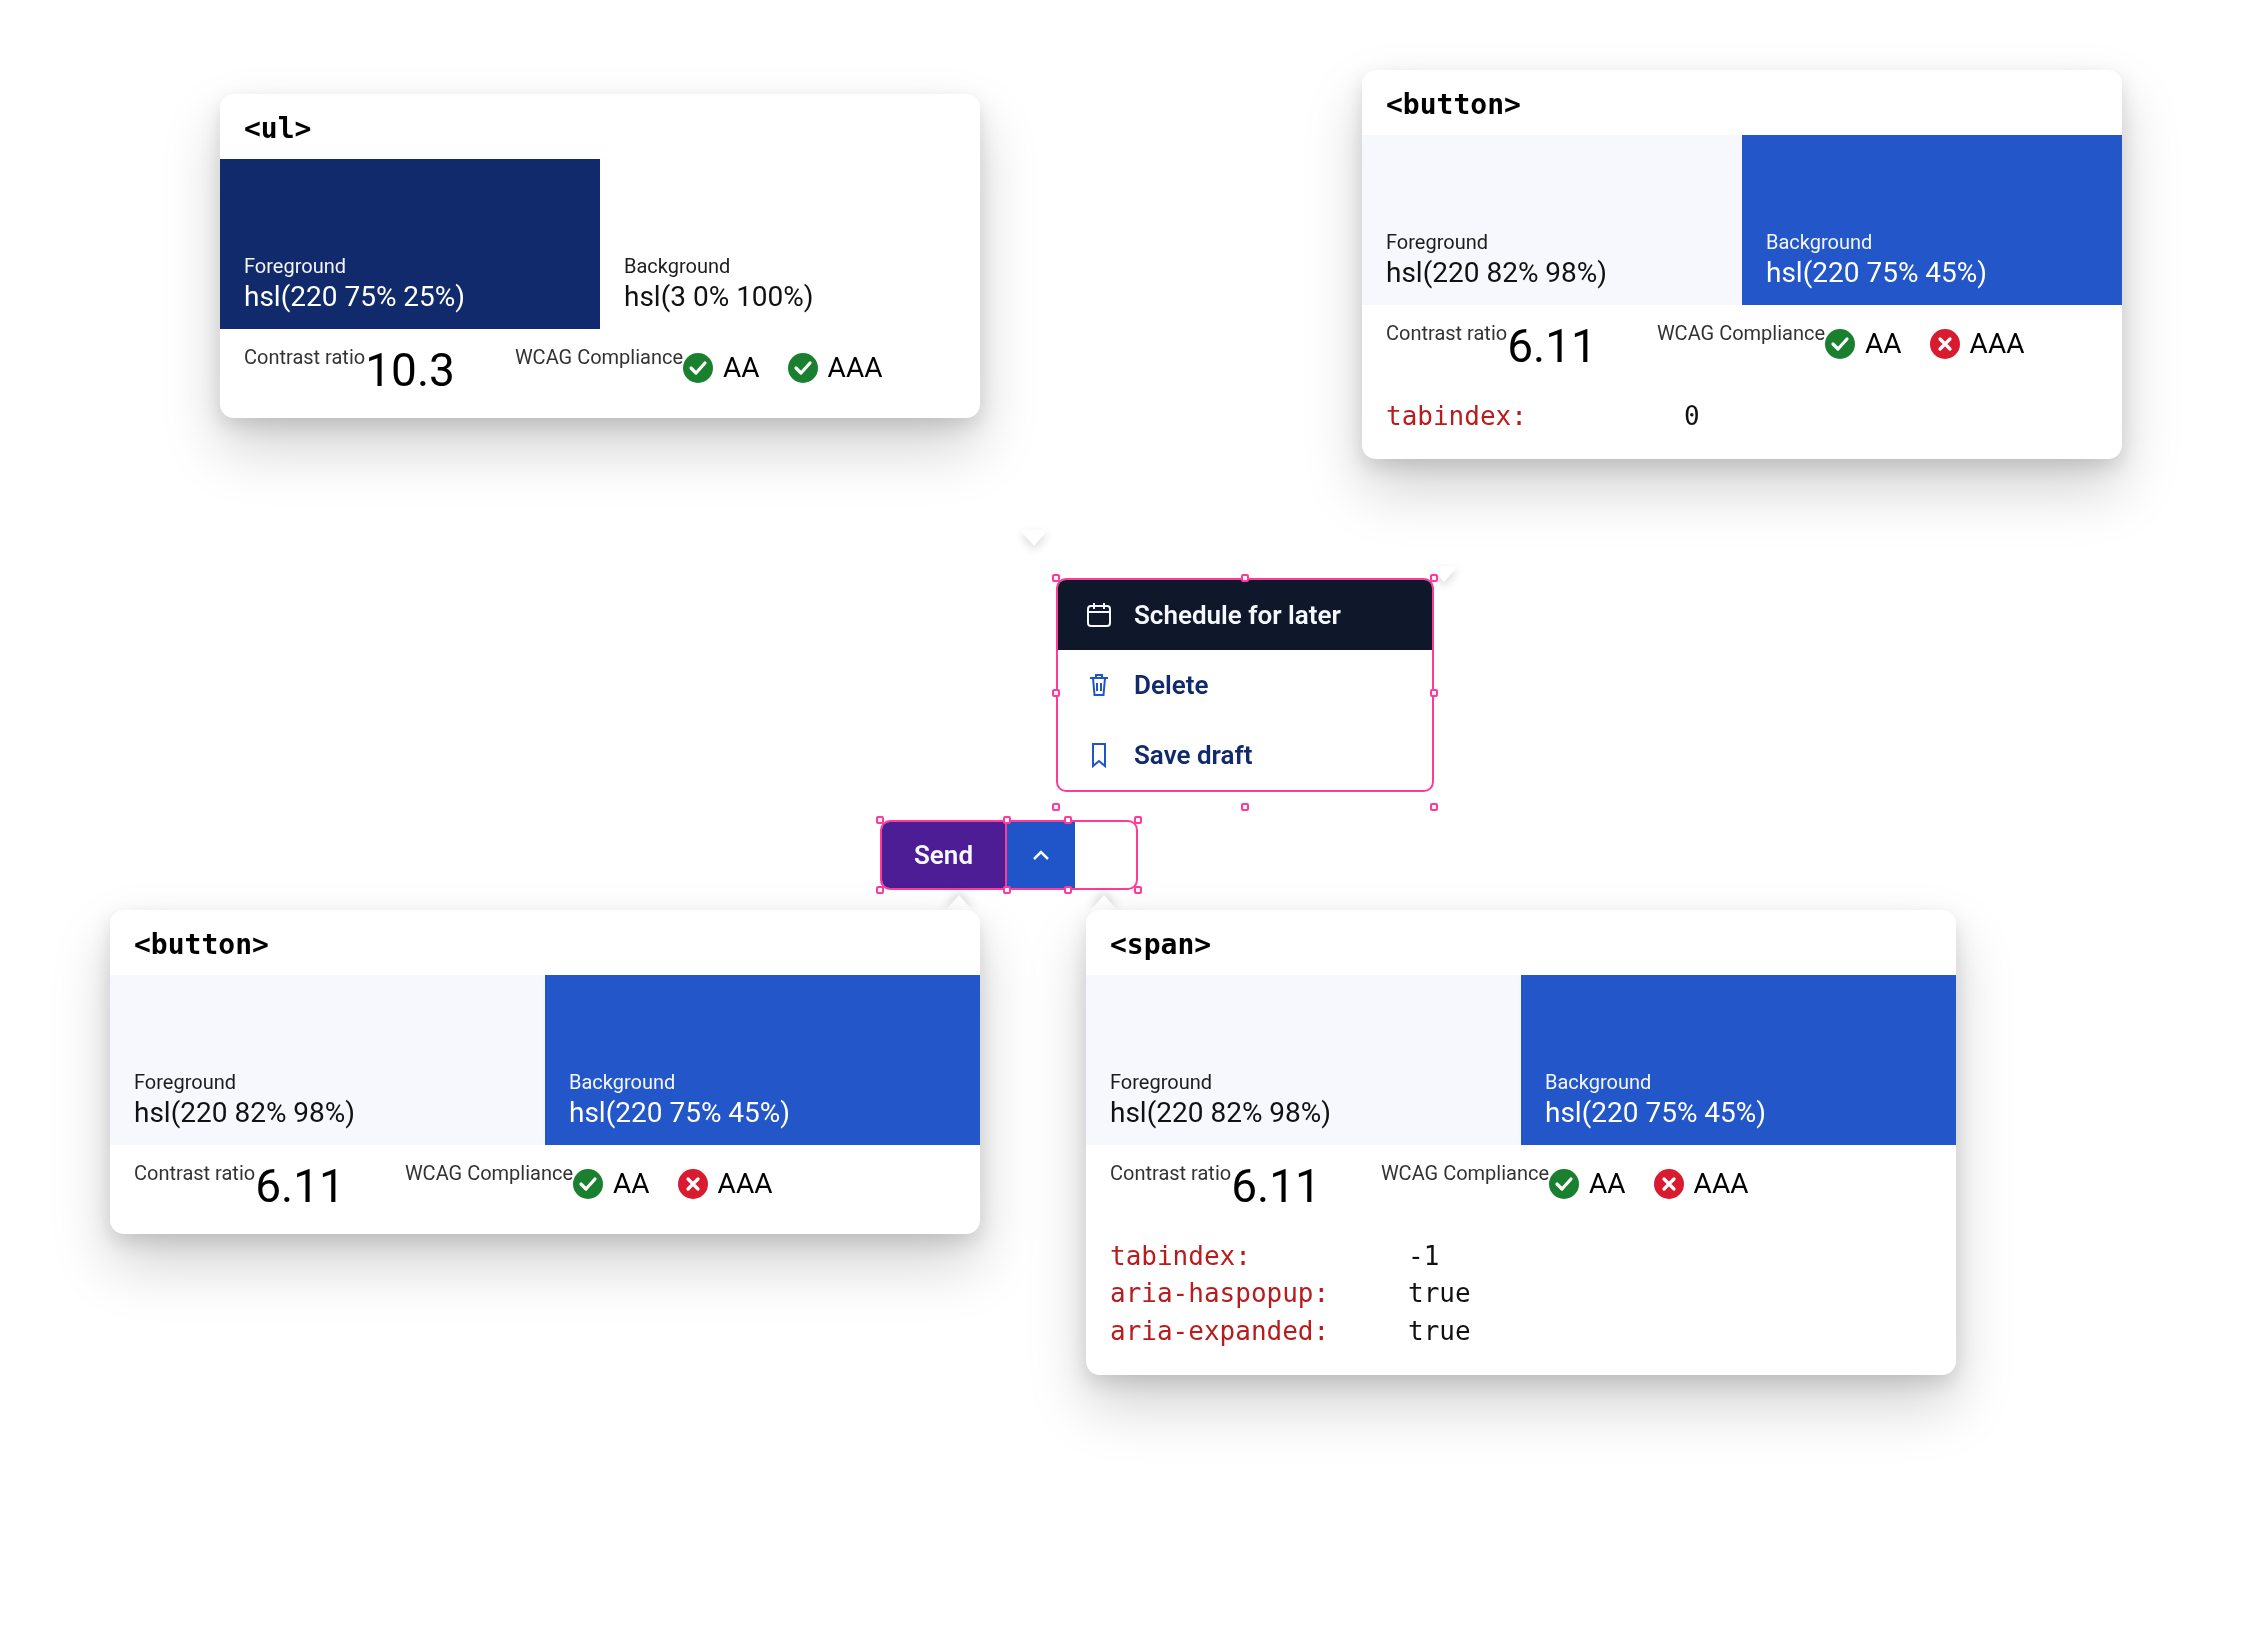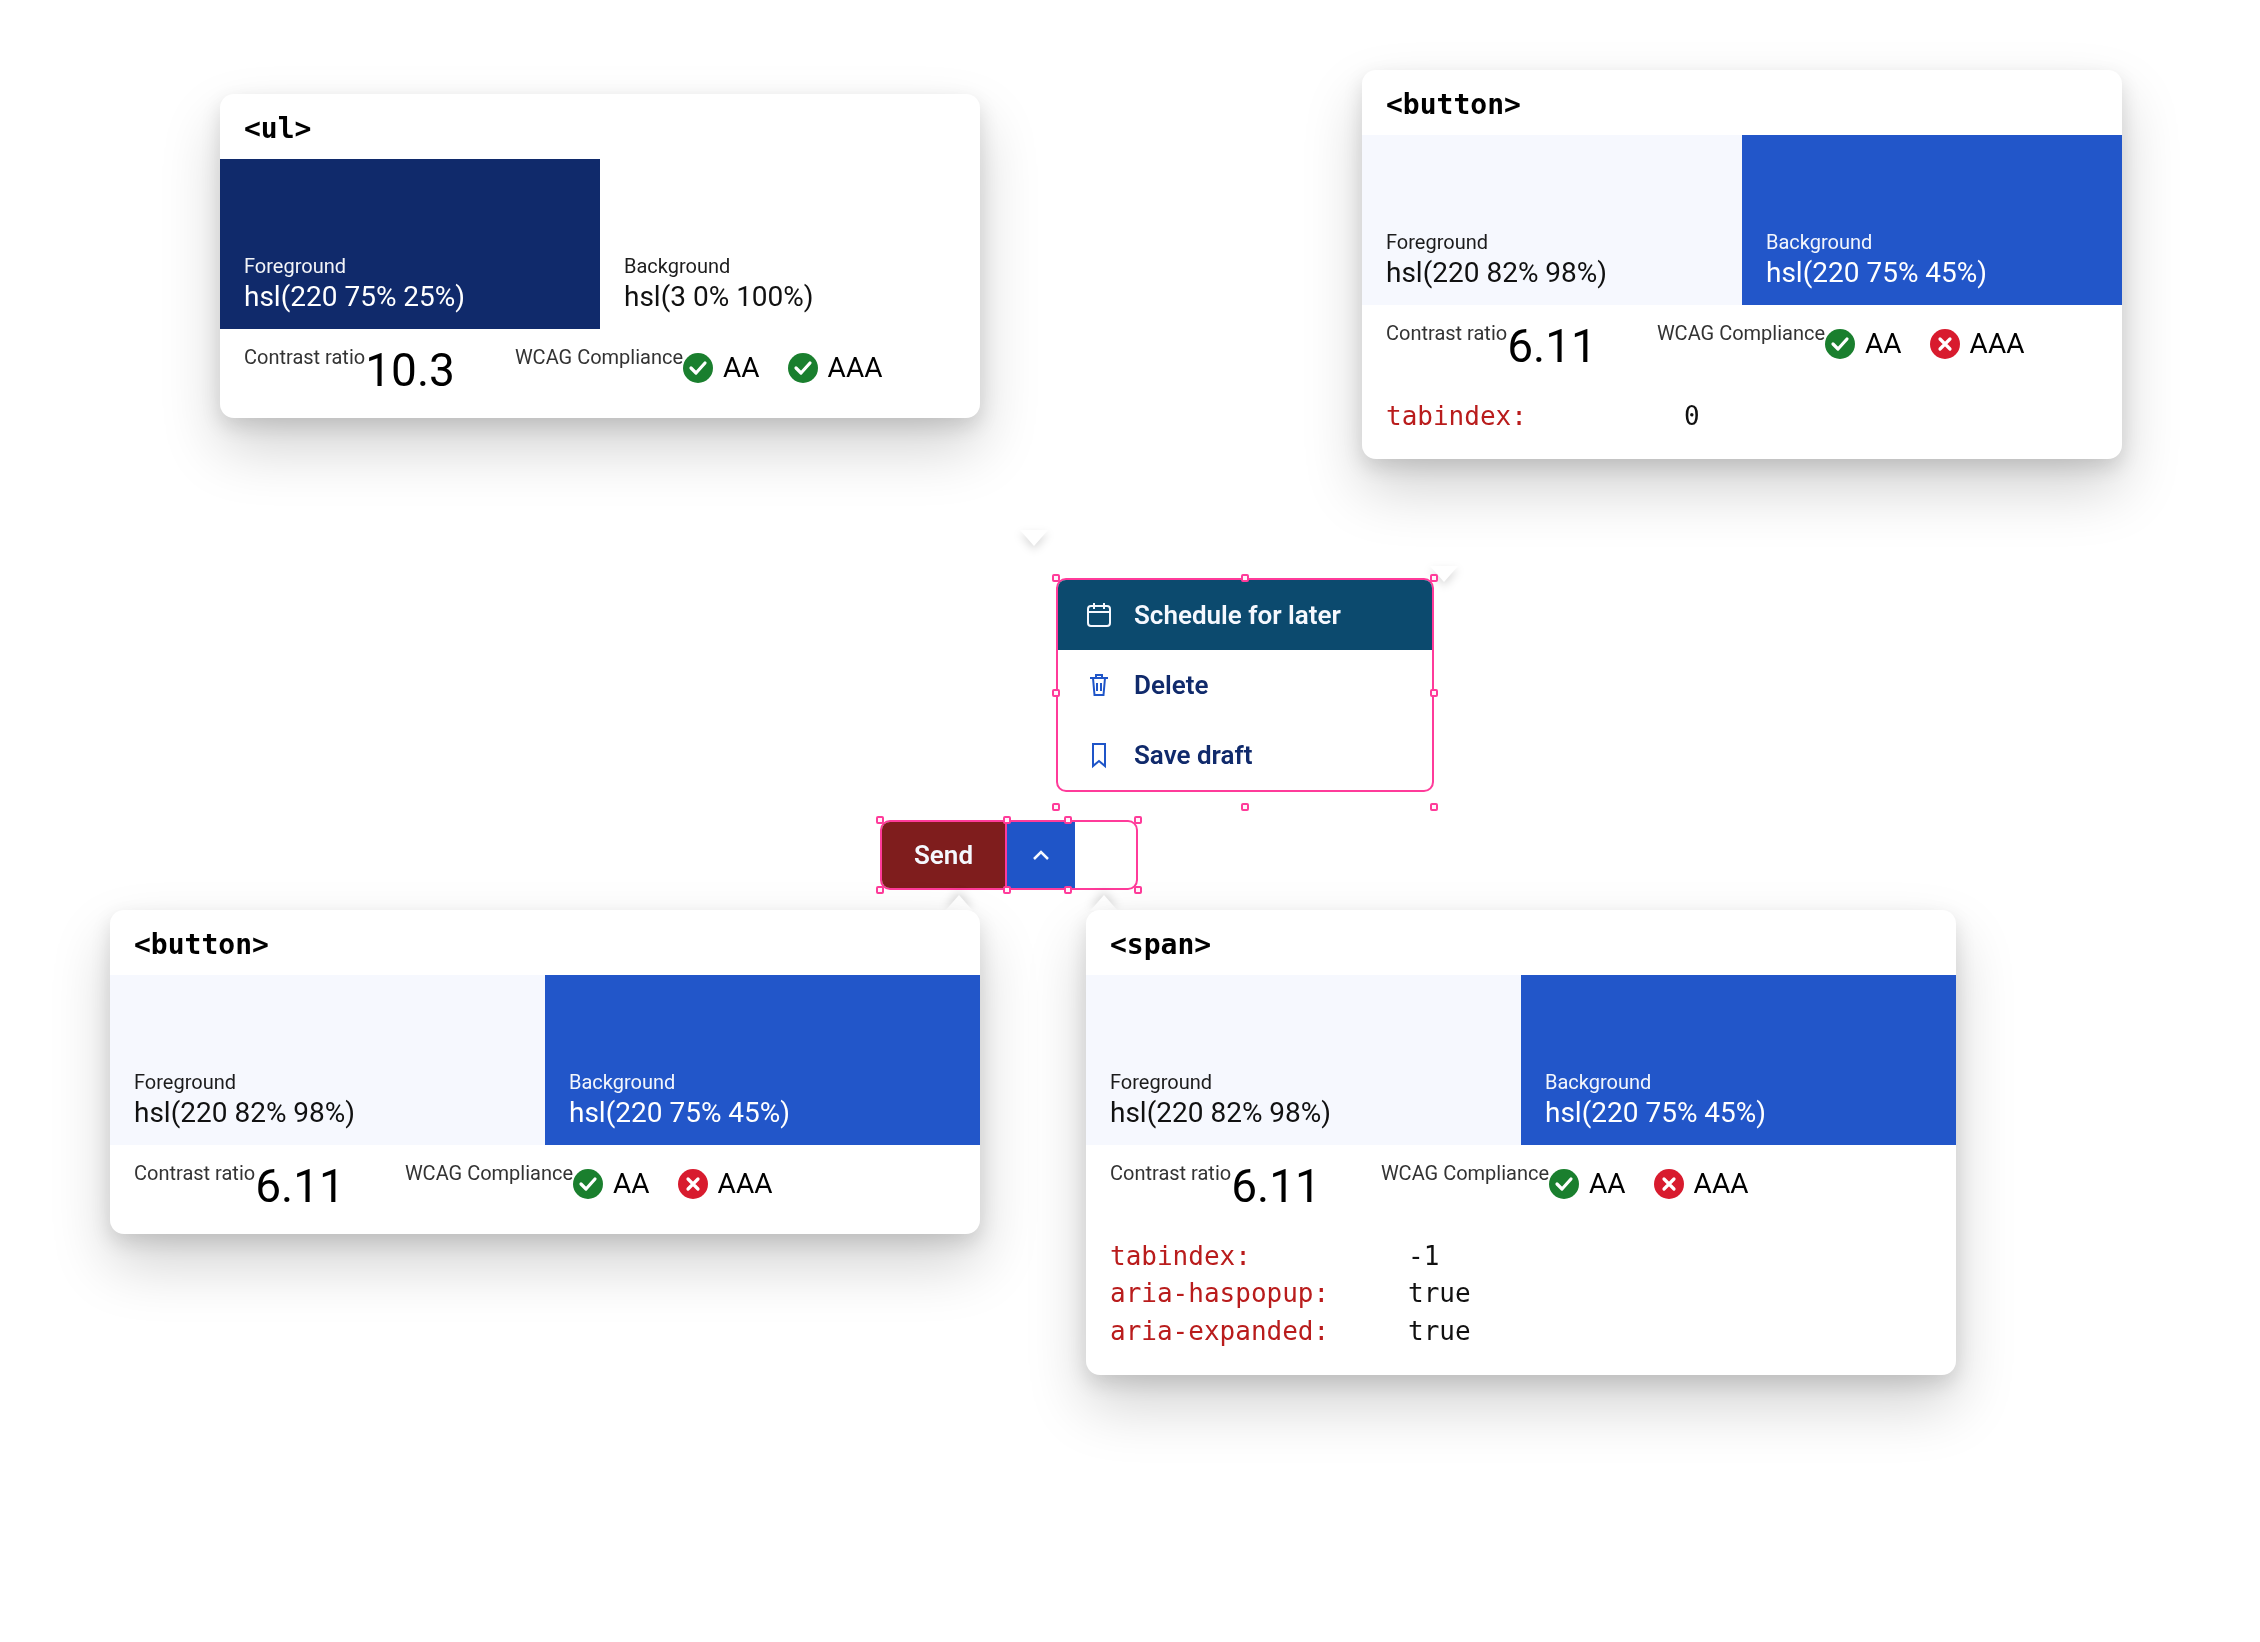--- a/index.html
+++ b/index.html
@@ -83,21 +83,21 @@
   .dropdown .item {
     display: flex;
     align-items: center;
     gap: 20px;
     padding: 20px 26px;
     font-size: 26px;
     font-weight: 600;
     color: #102a6b;
   }
   .dropdown .item:first-child {
-    background: #0c4a6e;
+    background: #0f172a;
     color: #f5f8fe;
     border-top-left-radius: 8px;
     border-top-right-radius: 8px;
   }
   .dropdown svg { width: 30px; height: 30px; stroke-width: 2; fill: none; }
   .dropdown .item:first-child svg { stroke: #f5f8fe; }
   .dropdown .item:not(:first-child) svg { stroke: #1f55c8; }
 
   .mini-dot {
     position: absolute;
@@ -110,21 +110,21 @@
   .sendbar {
     position: absolute;
     display: flex;
     align-items: stretch;
     border: 2px solid #ff3b9a;
     border-radius: 10px;
     overflow: hidden;
     height: 70px;
   }
   .sendbar .send-btn {
-    background: #7f1d1d;
+    background: #4c1d95;
     color: #f5f8fe;
     font-size: 26px;
     font-weight: 600;
     padding: 0 32px;
     display: flex;
     align-items: center;
   }
   .sendbar .chev {
     background: #1f55c8;
     width: 70px;

